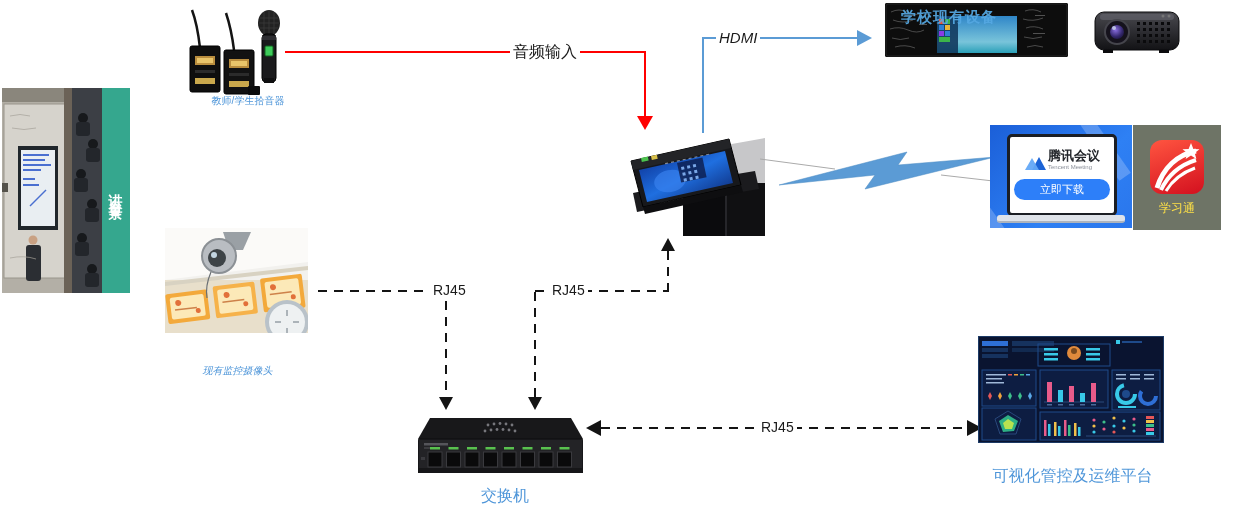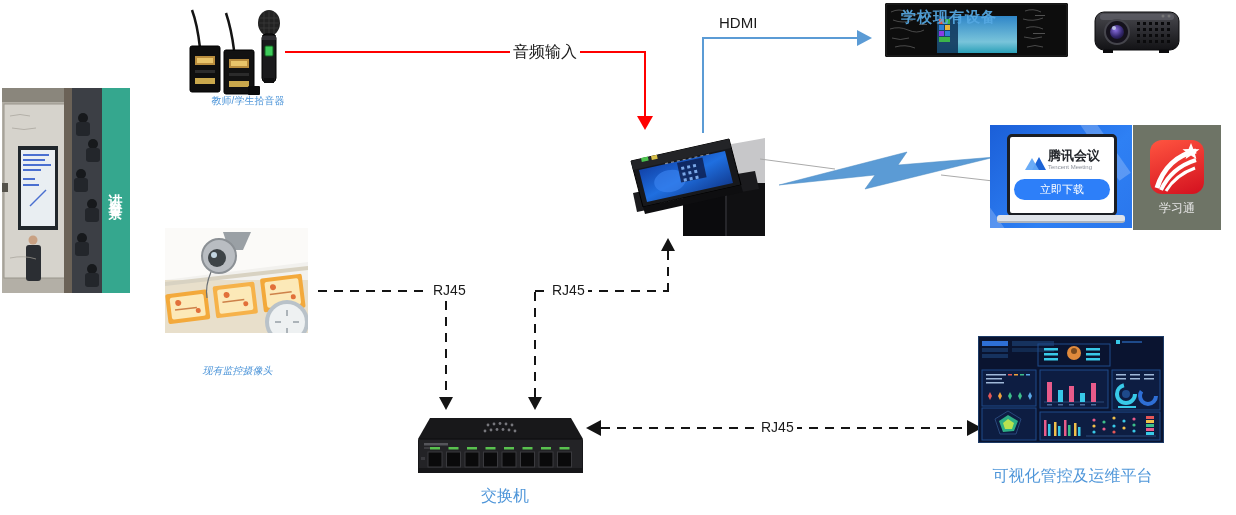--- a/index.html
+++ b/index.html
@@ -35,21 +35,21 @@
     border-radius:5px;display:flex;flex-direction:column;align-items:center;}
   .tbase{position:absolute;left:7px;top:90px;width:128px;height:6px;background:#dfe3e9;border-radius:3px;border-bottom:2px solid #aeb4bd;}
   .tlogorow{display:flex;align-items:flex-end;margin-top:12px;}
   .tbrand{font-size:13px;font-weight:bold;color:#23262b;line-height:13px;}
   .tbrand-en{font-size:6px;color:#8a8f99;margin-top:2px;}
   .tbtn{margin-top:9px;background:#2d7ff9;color:#fff;font-size:11px;line-height:21px;width:96px;height:21px;
     border-radius:11px;text-align:center;}
   
   .xtile{background:#6e7466;display:flex;flex-direction:column;align-items:center;}
   .xicon{margin-top:15px;width:54px;height:54px;border-radius:12px;background:linear-gradient(160deg,#ff5540,#d3101f);}
-  .xlabel{color:#e5e5e5;font-size:12px;margin-top:6px;}
+  .xlabel{color:#fde047;font-size:12px;margin-top:6px;}
   .blackboard-wrap{background:#0d0d0d;border-radius:2px;text-decoration:underline;}
   .bb-overlay{position:absolute;left:16px;top:5px;color:#55a8e2;font-size:15px;font-weight:600;letter-spacing:1px;opacity:.92;white-space:nowrap;}
 </style>
 </head>
 <body>
 
 <div class="canvas">
 
   <div class="abs classroom" style="left:2px;top:88px;width:128px;height:205px;">
     <svg width="100" height="205" viewBox="0 0 100 205">
@@ -124,21 +124,21 @@
   <div class="abs caption" style="left:172px;top:94px;width:152px;">教师/学生拾音器</div>
 
   <div class="abs hline red" style="left:285px;top:51px;width:360px;"></div>
   <div class="abs vline red" style="left:644px;top:51px;height:66px;"></div>
   <div class="abs arr arr-down-red" style="left:637px;top:116px;"></div>
   <div class="abs linelabel" style="left:466px;top:43px;font-size:16px;margin-left:44px;">音频输入</div>
 
   <div class="abs vline blue" style="left:702px;top:37px;height:96px;"></div>
   <div class="abs hline blue" style="left:702px;top:37px;width:156px;"></div>
   <div class="abs arr arr-right-blue" style="left:857px;top:30px;"></div>
-  <div class="abs linelabel" style="left:716px;top:14px;">HDMI</div>
+  <div class="abs linelabel" style="left:716px;top:29px;font-style:italic;">HDMI</div>
 
   <div class="abs blackboard-wrap" style="left:885px;top:3px;width:183px;height:54px;">
     <svg width="183" height="54" viewBox="0 0 183 54">
       <rect width="183" height="54" rx="2" fill="#0d0d0d"></rect>
       <rect x="1" y="1" width="181" height="52" rx="2" fill="none" stroke="#242424"></rect>
       <g stroke="#cfcfcf" stroke-width=".7" opacity=".45" fill="none">
         <path d="M6,9 q8,-4 16,0 t14,2"></path>
           <path d="M8,17 q10,4 20,0"></path>
           <path d="M5,26 q9,-3 18,1 t16,0"></path>
         <path d="M7,35 q8,3 17,0"></path>

